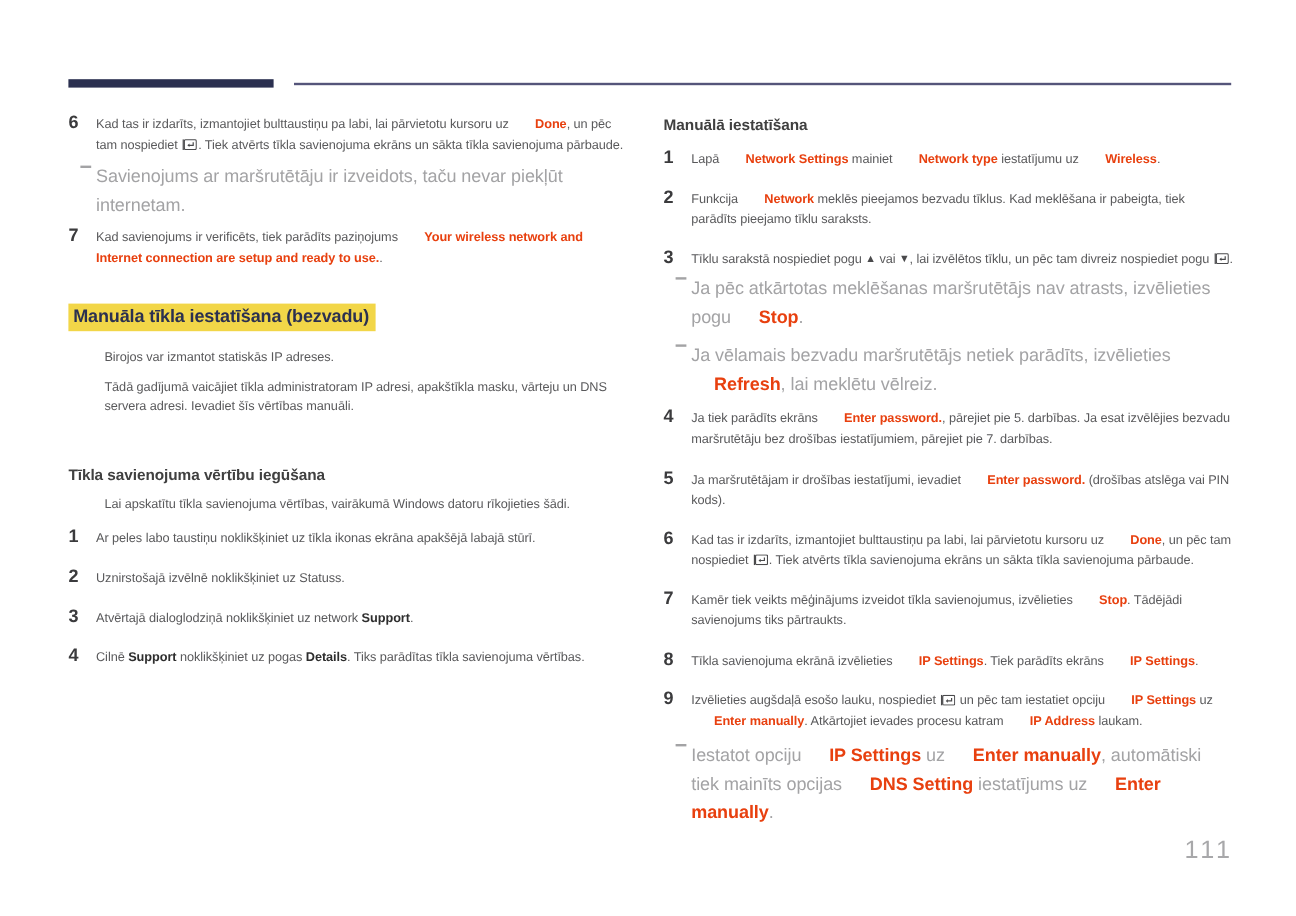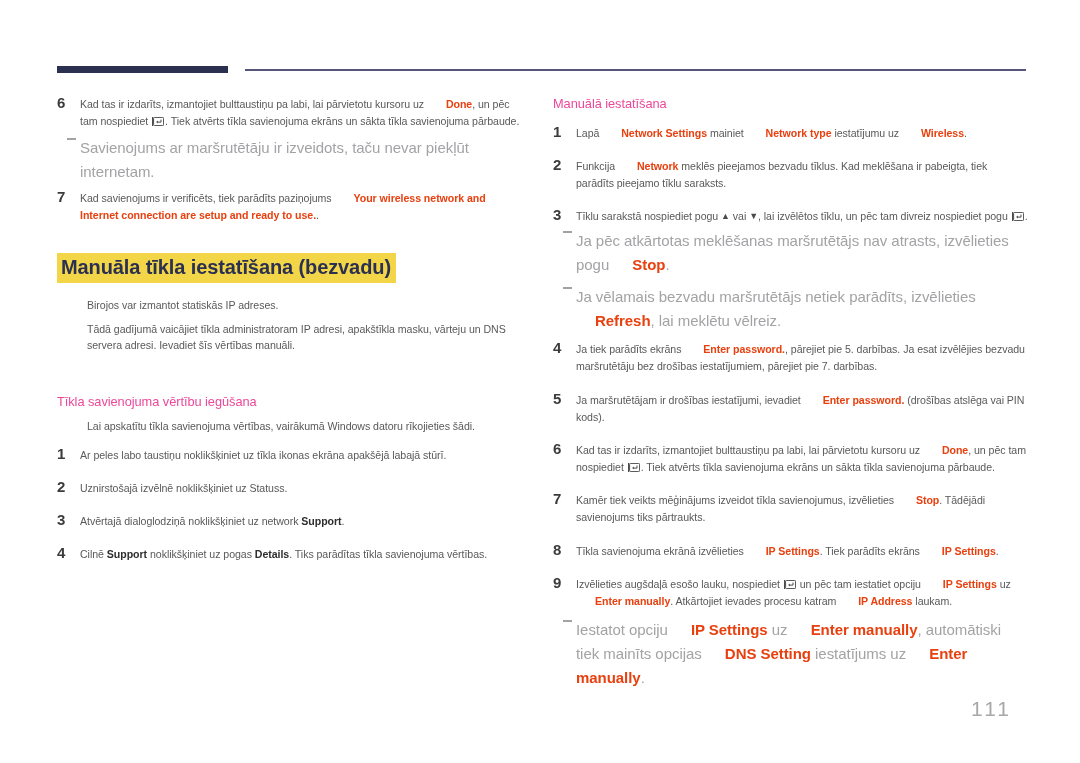--- a/index.html
+++ b/index.html
@@ -52,33 +52,33 @@
   .col {
     position: absolute;
     top: 96px;
   }
   .col-left  { left: 57px;  width: 470px; }
   .col-right { left: 553px; width: 475px; }
 
   
   .h2-hl {
     display: inline-block;
-    font-size: 20px;
+    font-size: 15px;
     font-weight: bold;
     color: #2b3050;
     background: #f2d648;
     padding: 2px 5px 3px 4px;
     margin: 0;
     line-height: 1.25;
     letter-spacing: -0.1px;
   }
   .h3 {
     font-size: 12.8px;
-    font-weight: normal;
-    color: #ec4899;
+    font-weight: bold;
+    color: #404040;
     margin: 0;
     line-height: 1.3;
     letter-spacing: -0.05px;
   }
   .para {
     font-size: 10.6px;
     line-height: 1.55;
     color: #59595b;
     margin: 0;
     letter-spacing: -0.05px;
@@ -137,21 +137,21 @@
     vertical-align: -1px;
     margin: 0 1px;
   }
   .key-enter svg { display: block; }
 
   .tri { font-size: 9px; vertical-align: 1px; color: #4a4a4c; }
 
   
   .page-number {
     position: absolute;
-    right: 68px;
+    right: 52px;
     bottom: 42px;
     font-size: 21px;
     color: #a8a8aa;
     letter-spacing: 3px;
     font-weight: normal;
   }
 
   
   .mt4  { margin-top: 4px; }
   .mt6  { margin-top: 6px; }

